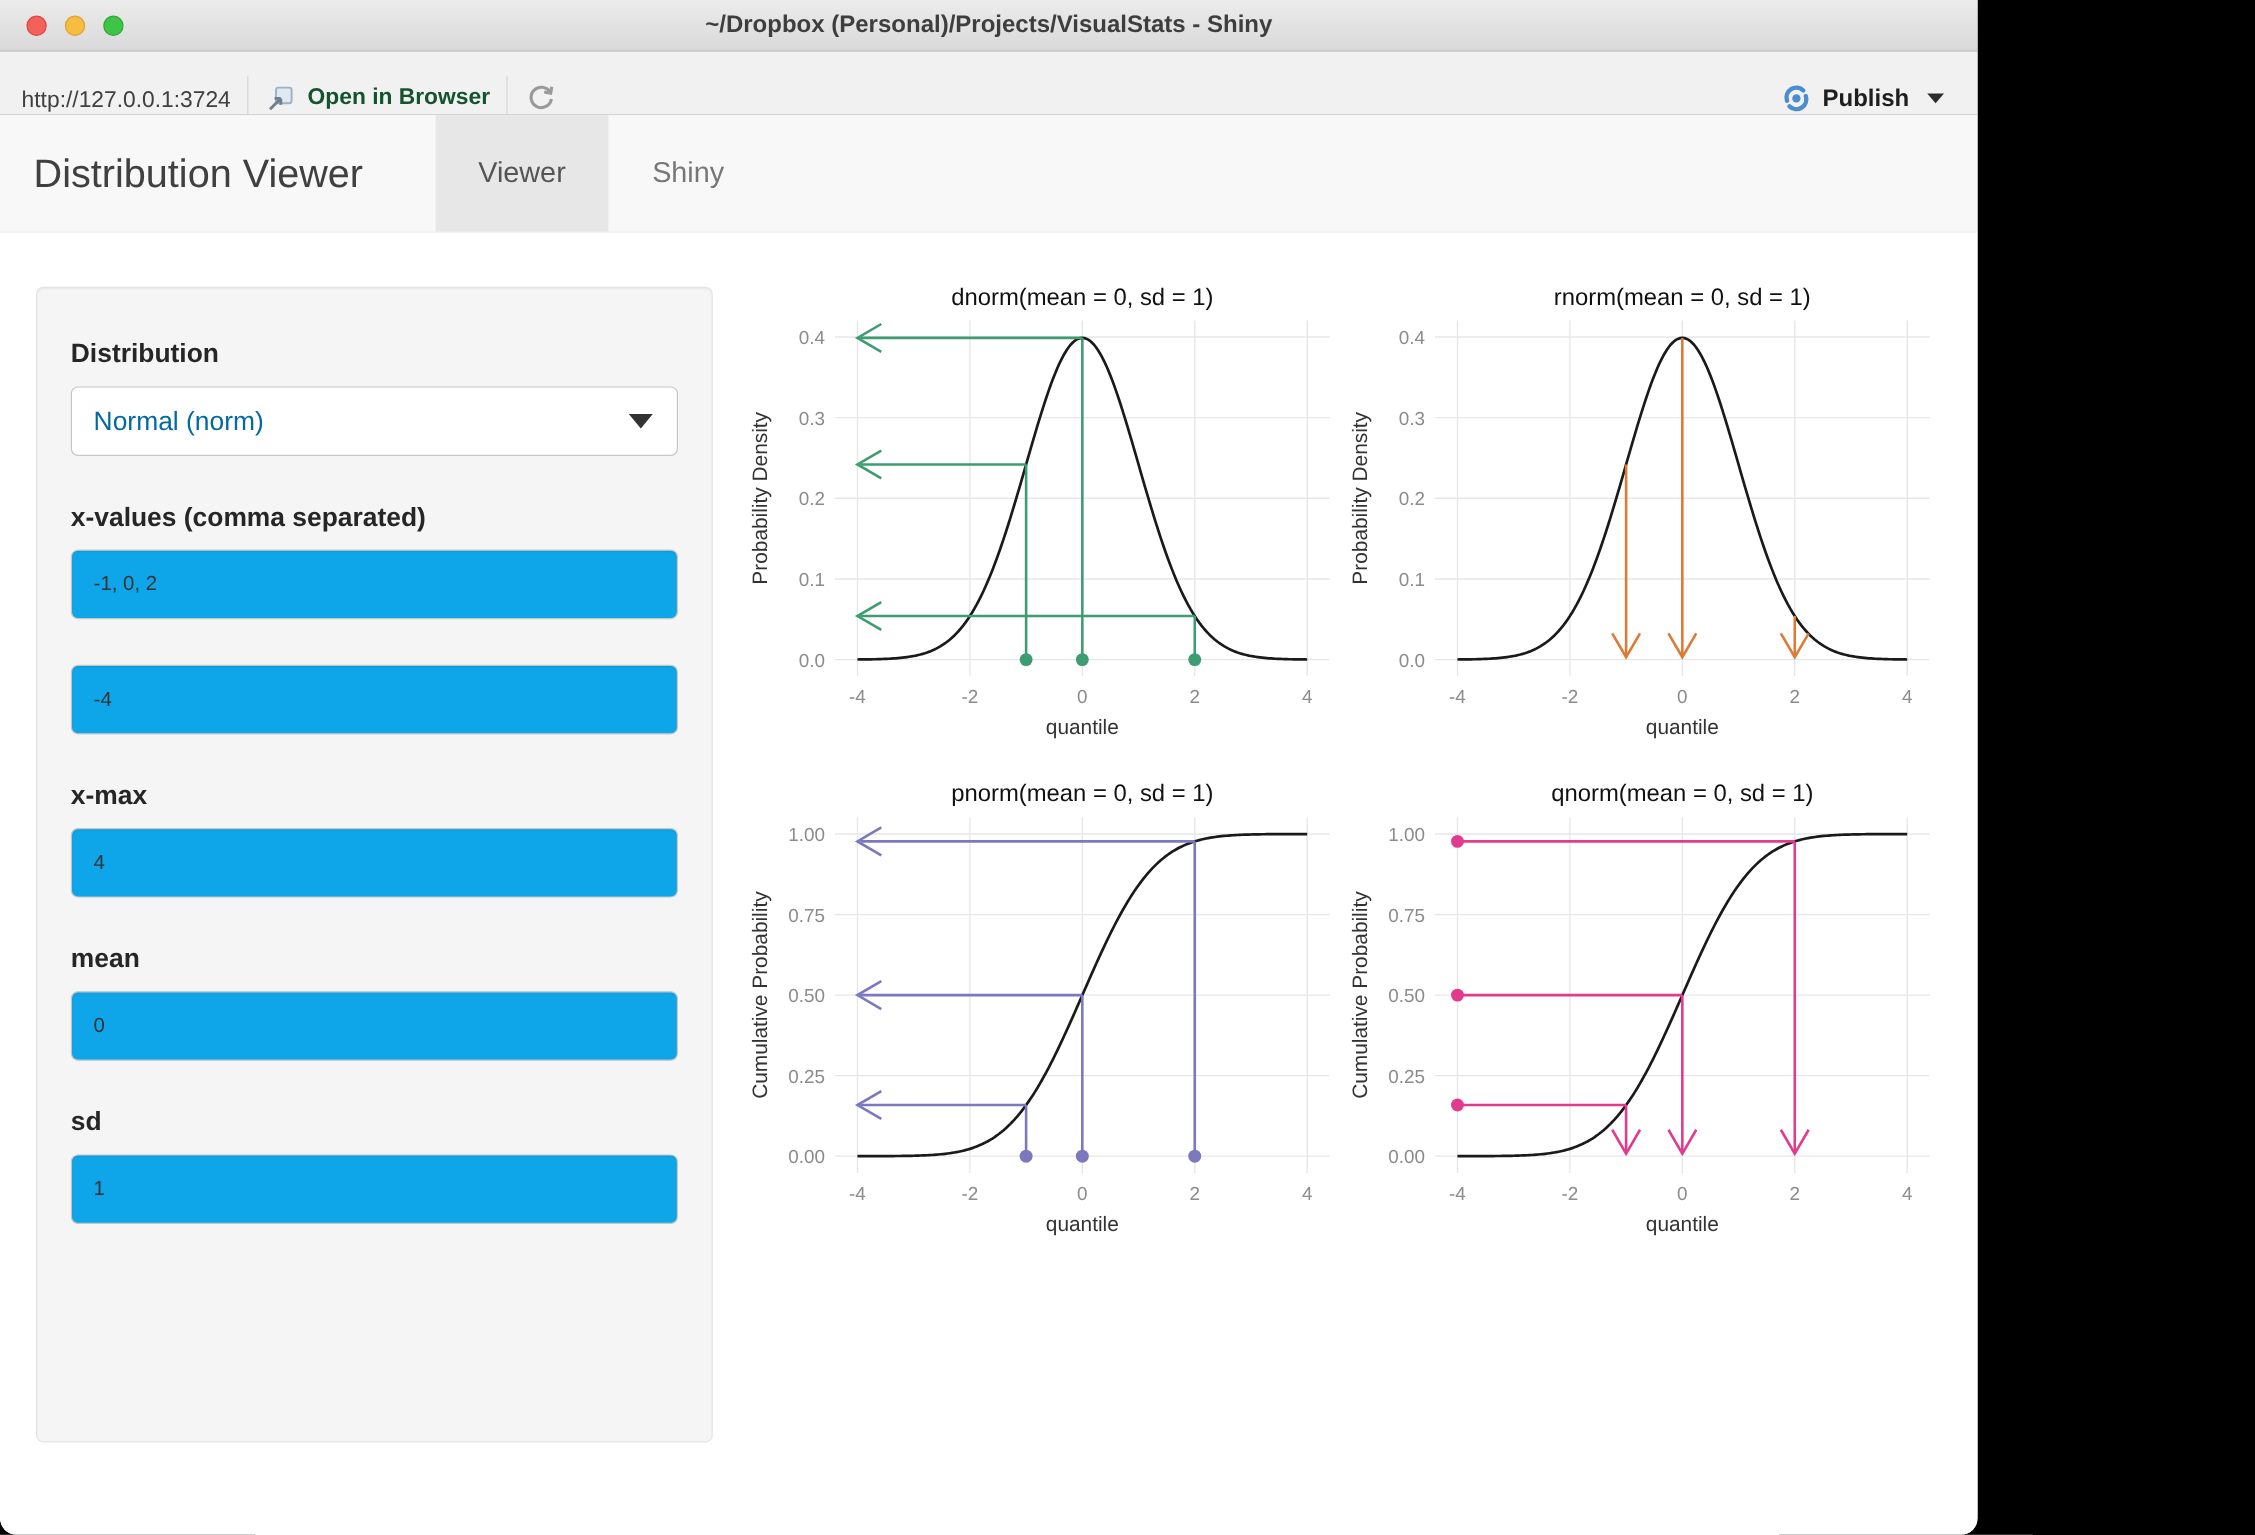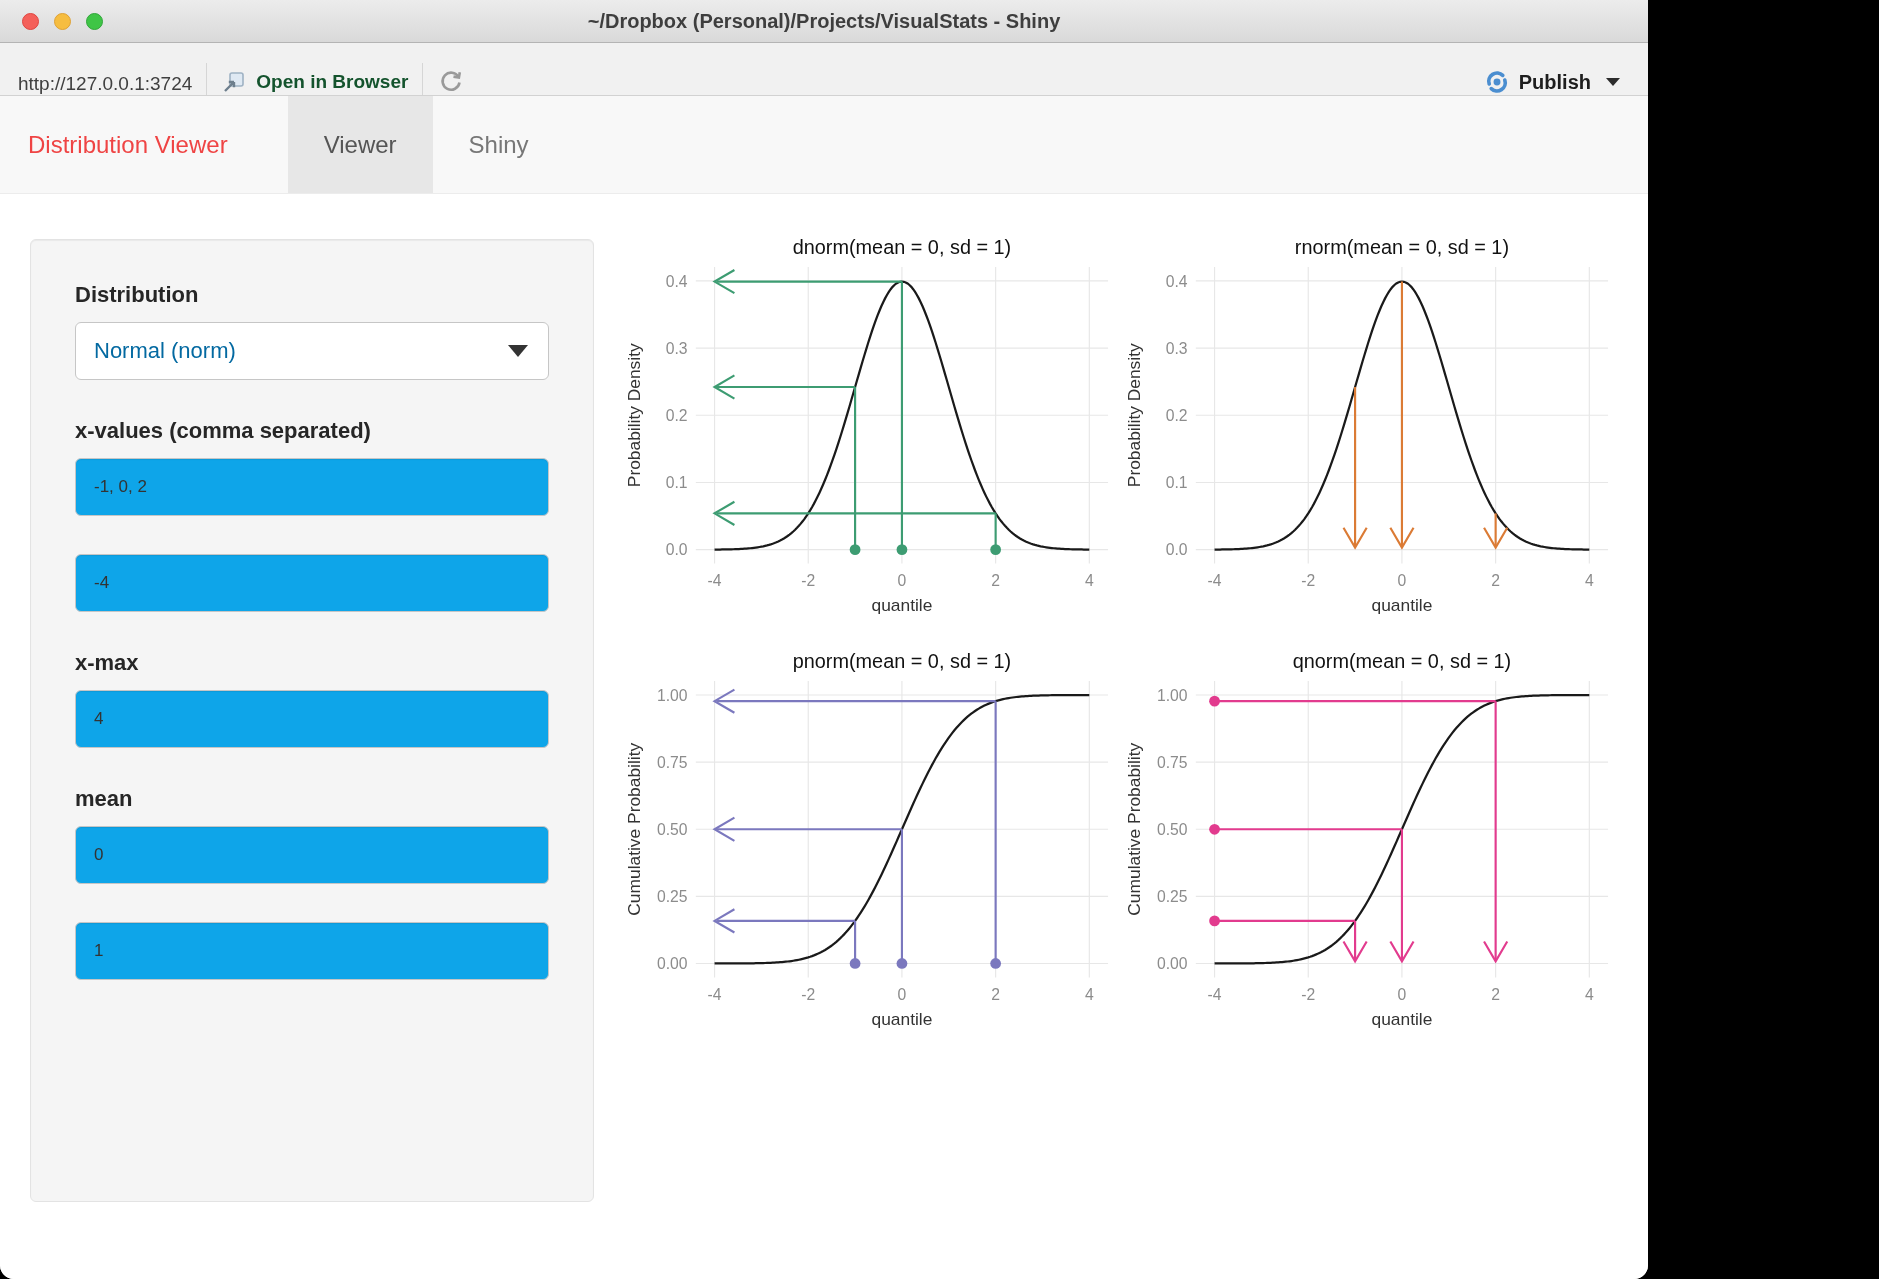--- a/index.html
+++ b/index.html
@@ -37,29 +37,29 @@
   .tool-btn { display:flex; align-items:center; gap:9px; font-size:19px; font-weight:600; color:#14532d; cursor:default; }
   .icon-btn { display:flex; align-items:center; }
   .spacer { flex:1; }
   .publish-btn { display:flex; align-items:center; gap:9px; font-size:20px; font-weight:600; color:#1e1e1e; margin-right:10px; }
   .caret-down-small { width:0; height:0; border-left:7px solid transparent; border-right:7px solid transparent; border-top:8px solid #2c2c2c; margin-left:6px; }
   
   .navbar {
     height:98px; flex:0 0 98px; background:#f8f8f8;
     border-bottom:1px solid #ececec; display:flex; align-items:stretch;
   }
-  .brand { display:flex; align-items:center; padding:0 28px; margin-right:32px; font-size:24px; color:#ef4444; }
+  .brand { display:flex; align-items:center; padding:0 28px; margin-right:32px; font-size:33px; color:#404040; }
   .tab { display:flex; align-items:center; padding:0 36px; font-size:24px; color:#777; cursor:default; }
   .tab.active { background:#e7e7e7; color:#555; }
   
   .content { flex:1; display:flex; padding:35px 30px 0 30px; background:#fff; }
   .sidebar {
     width:564px; min-width:564px; height:963px; margin-top:10px;
     background:#f5f5f5; border:1px solid #e3e3e3; border-radius:6px;
-    padding:42px 44px; box-shadow:inset 0 1px 1px rgba(0,0,0,0.05);
+    padding:42px 28px; box-shadow:inset 0 1px 1px rgba(0,0,0,0.05);
   }
   .form-group { margin-bottom:38px; }
   .control-label { display:block; font-size:22px; font-weight:bold; color:#262626; margin-bottom:14px; }
   .text-input {
     width:100%; height:58px; border:1px solid #c6c6c6; border-radius:6px;
     background:#0ea5e9; font-size:17px; color:#333; padding:0 18px;
     font-family:"Liberation Sans", sans-serif;
     box-shadow:inset 0 1px 1px rgba(0,0,0,0.075);
   }
   .select-box {
@@ -150,20 +150,21 @@
         <label class="control-label">x-max</label>
         <input class="text-input" type="text" value="4" style="">
       </div>
 
       <div class="form-group">
         <label class="control-label">mean</label>
         <input class="text-input" type="text" value="0" style="">
       </div>
 
       <div class="form-group">
+        <label class="control-label">sd</label>
         <input class="text-input" type="text" value="1" style="">
       </div>
 
     </div>
 
     <div class="plots">
       <div class="plot-cell">
           <svg viewBox="0 0 604 500">
             <g>
               <line x1="116.63636363636365" x2="116.63636363636365" y1="46" y2="404" stroke="#e7e7e7" stroke-width="1.4"></line>

